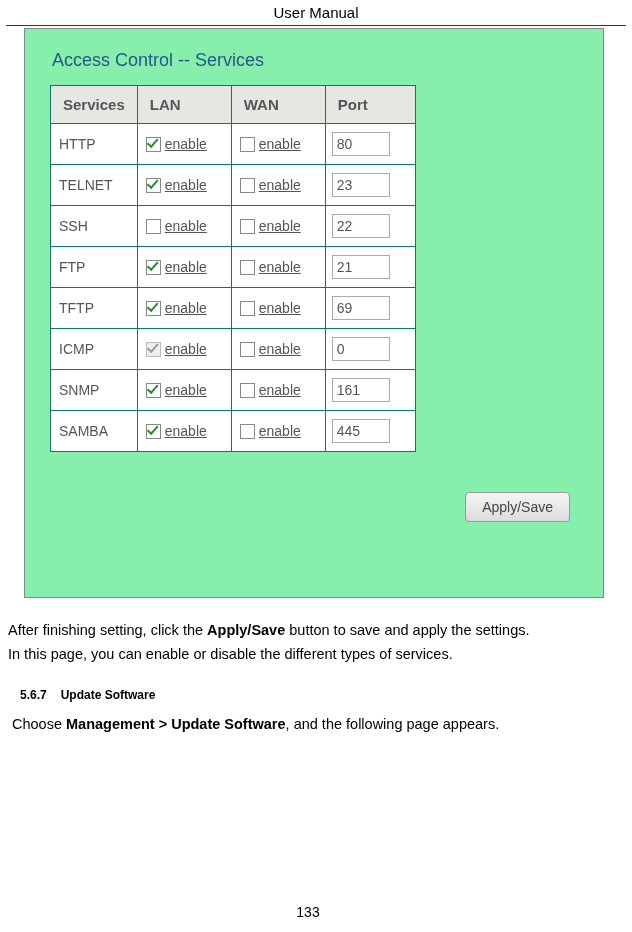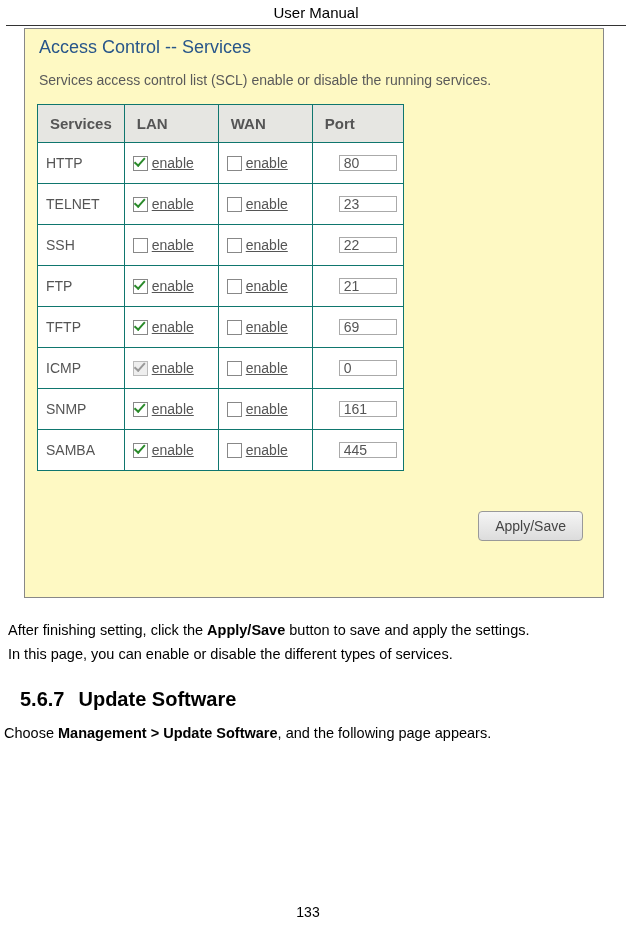--- a/index.html
+++ b/index.html
@@ -17,22 +17,22 @@
     .page-header {
       text-align: center;
       font-size: 15px;
       padding: 4px 0;
       border-bottom: 1px solid #333;
       margin: 0 6px;
     }
     .screenshot-container {
       margin: 2px 8px 0 24px;
       border: 1px solid #888;
-      background: #fef9c3;
-      padding: 0;
+      background: #86efac;
+      padding: 13px;
       width: 580px;
       height: 570px;
       overflow: hidden;
     }
     .screenshot-inner {
       padding: 6px 10px;
     }
     .screen-title {
       font-size: 18px;
       color: #28568a;
@@ -114,28 +114,27 @@
     .chk.disabled.checked::after {
       border-color: #999;
     }
     .chk-label {
       font-size: 14px;
       color: #555;
       text-decoration: underline;
     }
     .port-input {
       width: 58px;
-      height: 16px;
+      height: 24px;
       border: 1px solid #aaa;
       font-size: 14px;
       color: #555;
       padding: 2px 4px;
       font-family: Verdana, Arial, sans-serif;
       background: #fff;
-      margin-left: 20px;
     }
     .apply-bar {
       text-align: right;
       padding: 40px 10px 0 0;
     }
     .apply-btn {
       display: inline-block;
       border: 1px solid #999;
       border-radius: 4px;
       background: linear-gradient(#f5f5f5, #dcdcdc);
@@ -148,29 +147,29 @@
       margin: 22px 8px 0 8px;
       font-size: 14.5px;
       line-height: 1.5;
       color: #000;
     }
     .body-text p {
       margin-bottom: 2px;
     }
     .section-heading {
       margin: 22px 8px 12px 20px;
-      font-size: 20px;
+      font-size: 12px;
       font-weight: bold;
       color: #000;
     }
     .section-num {
       margin-right: 14px;
     }
     .section-body {
-      margin: 0 4px;
+      margin: 0 12px;
       font-size: 14.5px;
       line-height: 1.5;
     }
     .page-number {
       position: absolute;
       bottom: 12px;
       left: 0;
       right: 16px;
       text-align: center;
       font-size: 14px;
@@ -180,21 +179,20 @@
 </head>
 <body>
 
 <div class="page-header">
   <span>User Manual</span>
 </div>
 
 <div class="screenshot-container">
   <div class="screenshot-inner">
     <div class="screen-title">Access Control -- Services</div>
-    <div class="screen-desc">Services access control list (SCL) enable or disable the running services.</div>
 
     <table class="services-table">
       <thead>
         <tr>
           <th>Services</th>
           <th>LAN</th>
           <th>WAN</th>
           <th>Port</th>
         </tr>
       </thead>

